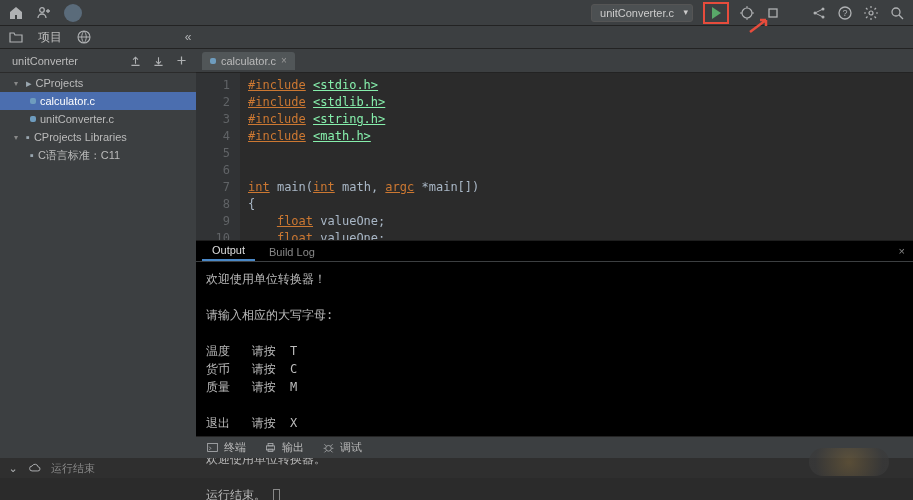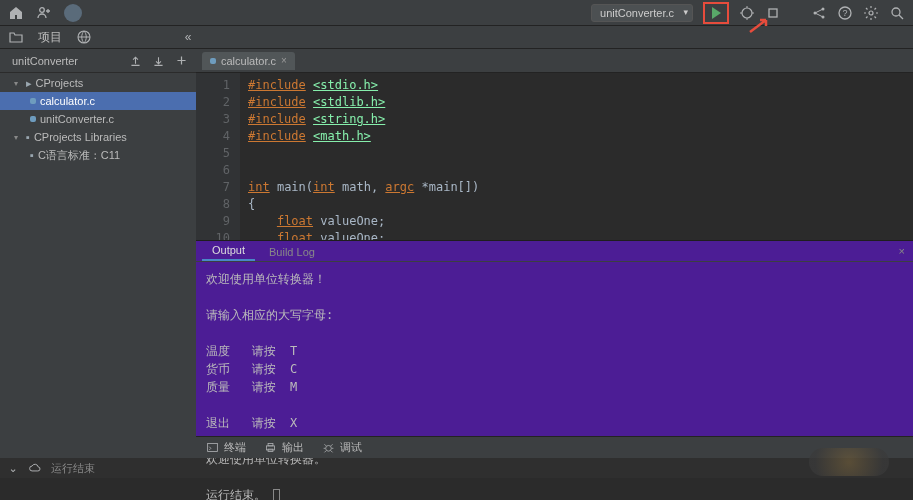--- a/index.html
+++ b/index.html
@@ -66,21 +66,21 @@
   padding: 3px 8px; font-size: 11px;
   background: #515658; border-radius: 3px 3px 0 0;
 }
 .ed-tab .close { font-size: 10px; color: #999; }
 .code-area { flex: 1; display: flex; overflow: hidden; font-family: "Menlo","Consolas",monospace; font-size: 12px; line-height: 17px; }
 .gutter { width: 44px; text-align: right; color: #606366; padding: 4px 10px 0 0; background: #313335; }
 .code { flex: 1; padding: 4px 0 0 8px; white-space: pre; color: #a9b7c6; }
 .kw { color: #cc7832; text-decoration: underline; }
 .str-u { color: #86efac; text-decoration: underline; }
 .console {
-  height: 196px; background: #4c1d95;
+  height: 196px; background: #000000;
   border-top: 1px solid #1e1e1e;
   display: flex; flex-direction: column;
 }
 .con-tabs {
   height: 22px; display: flex; align-items: flex-end;
   padding-left: 6px; gap: 4px; font-size: 11px;
   border-bottom: 1px solid #3c3f41; position: relative;
 }
 .con-tab { padding: 3px 10px; color: #888; }
 .con-tab.active { color: #ddd; border-bottom: 2px solid #4a88c7; }

